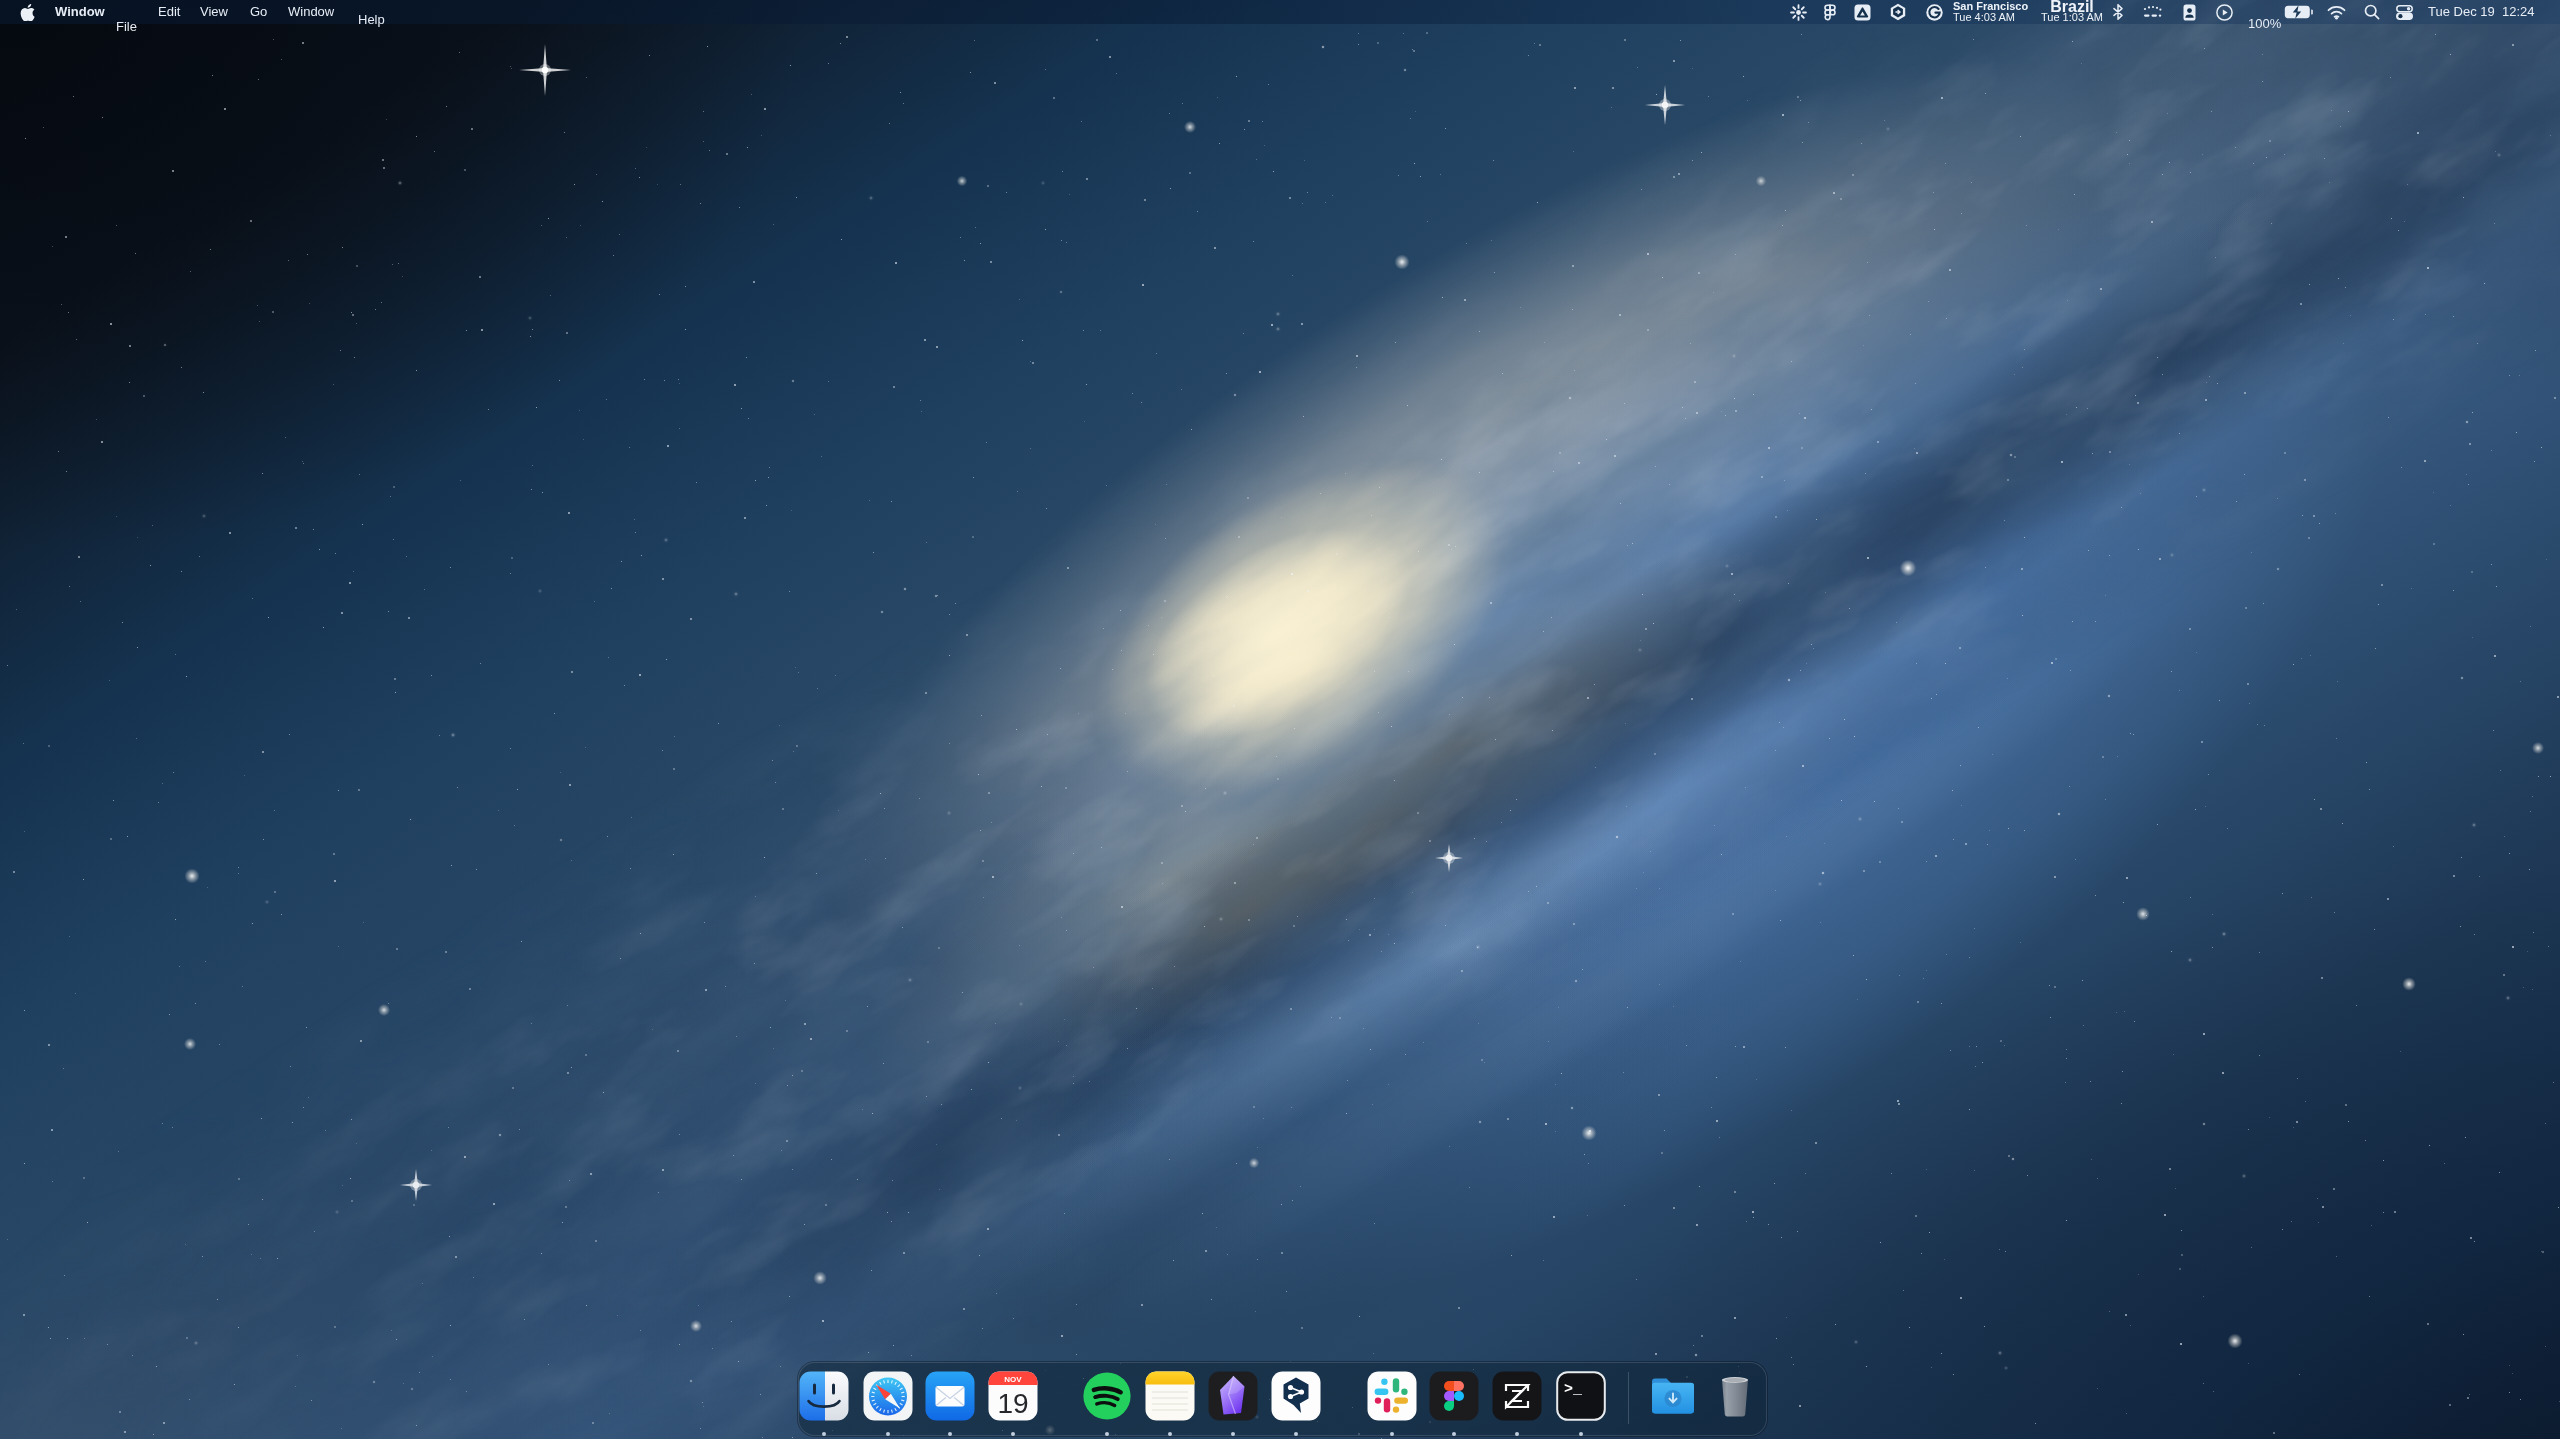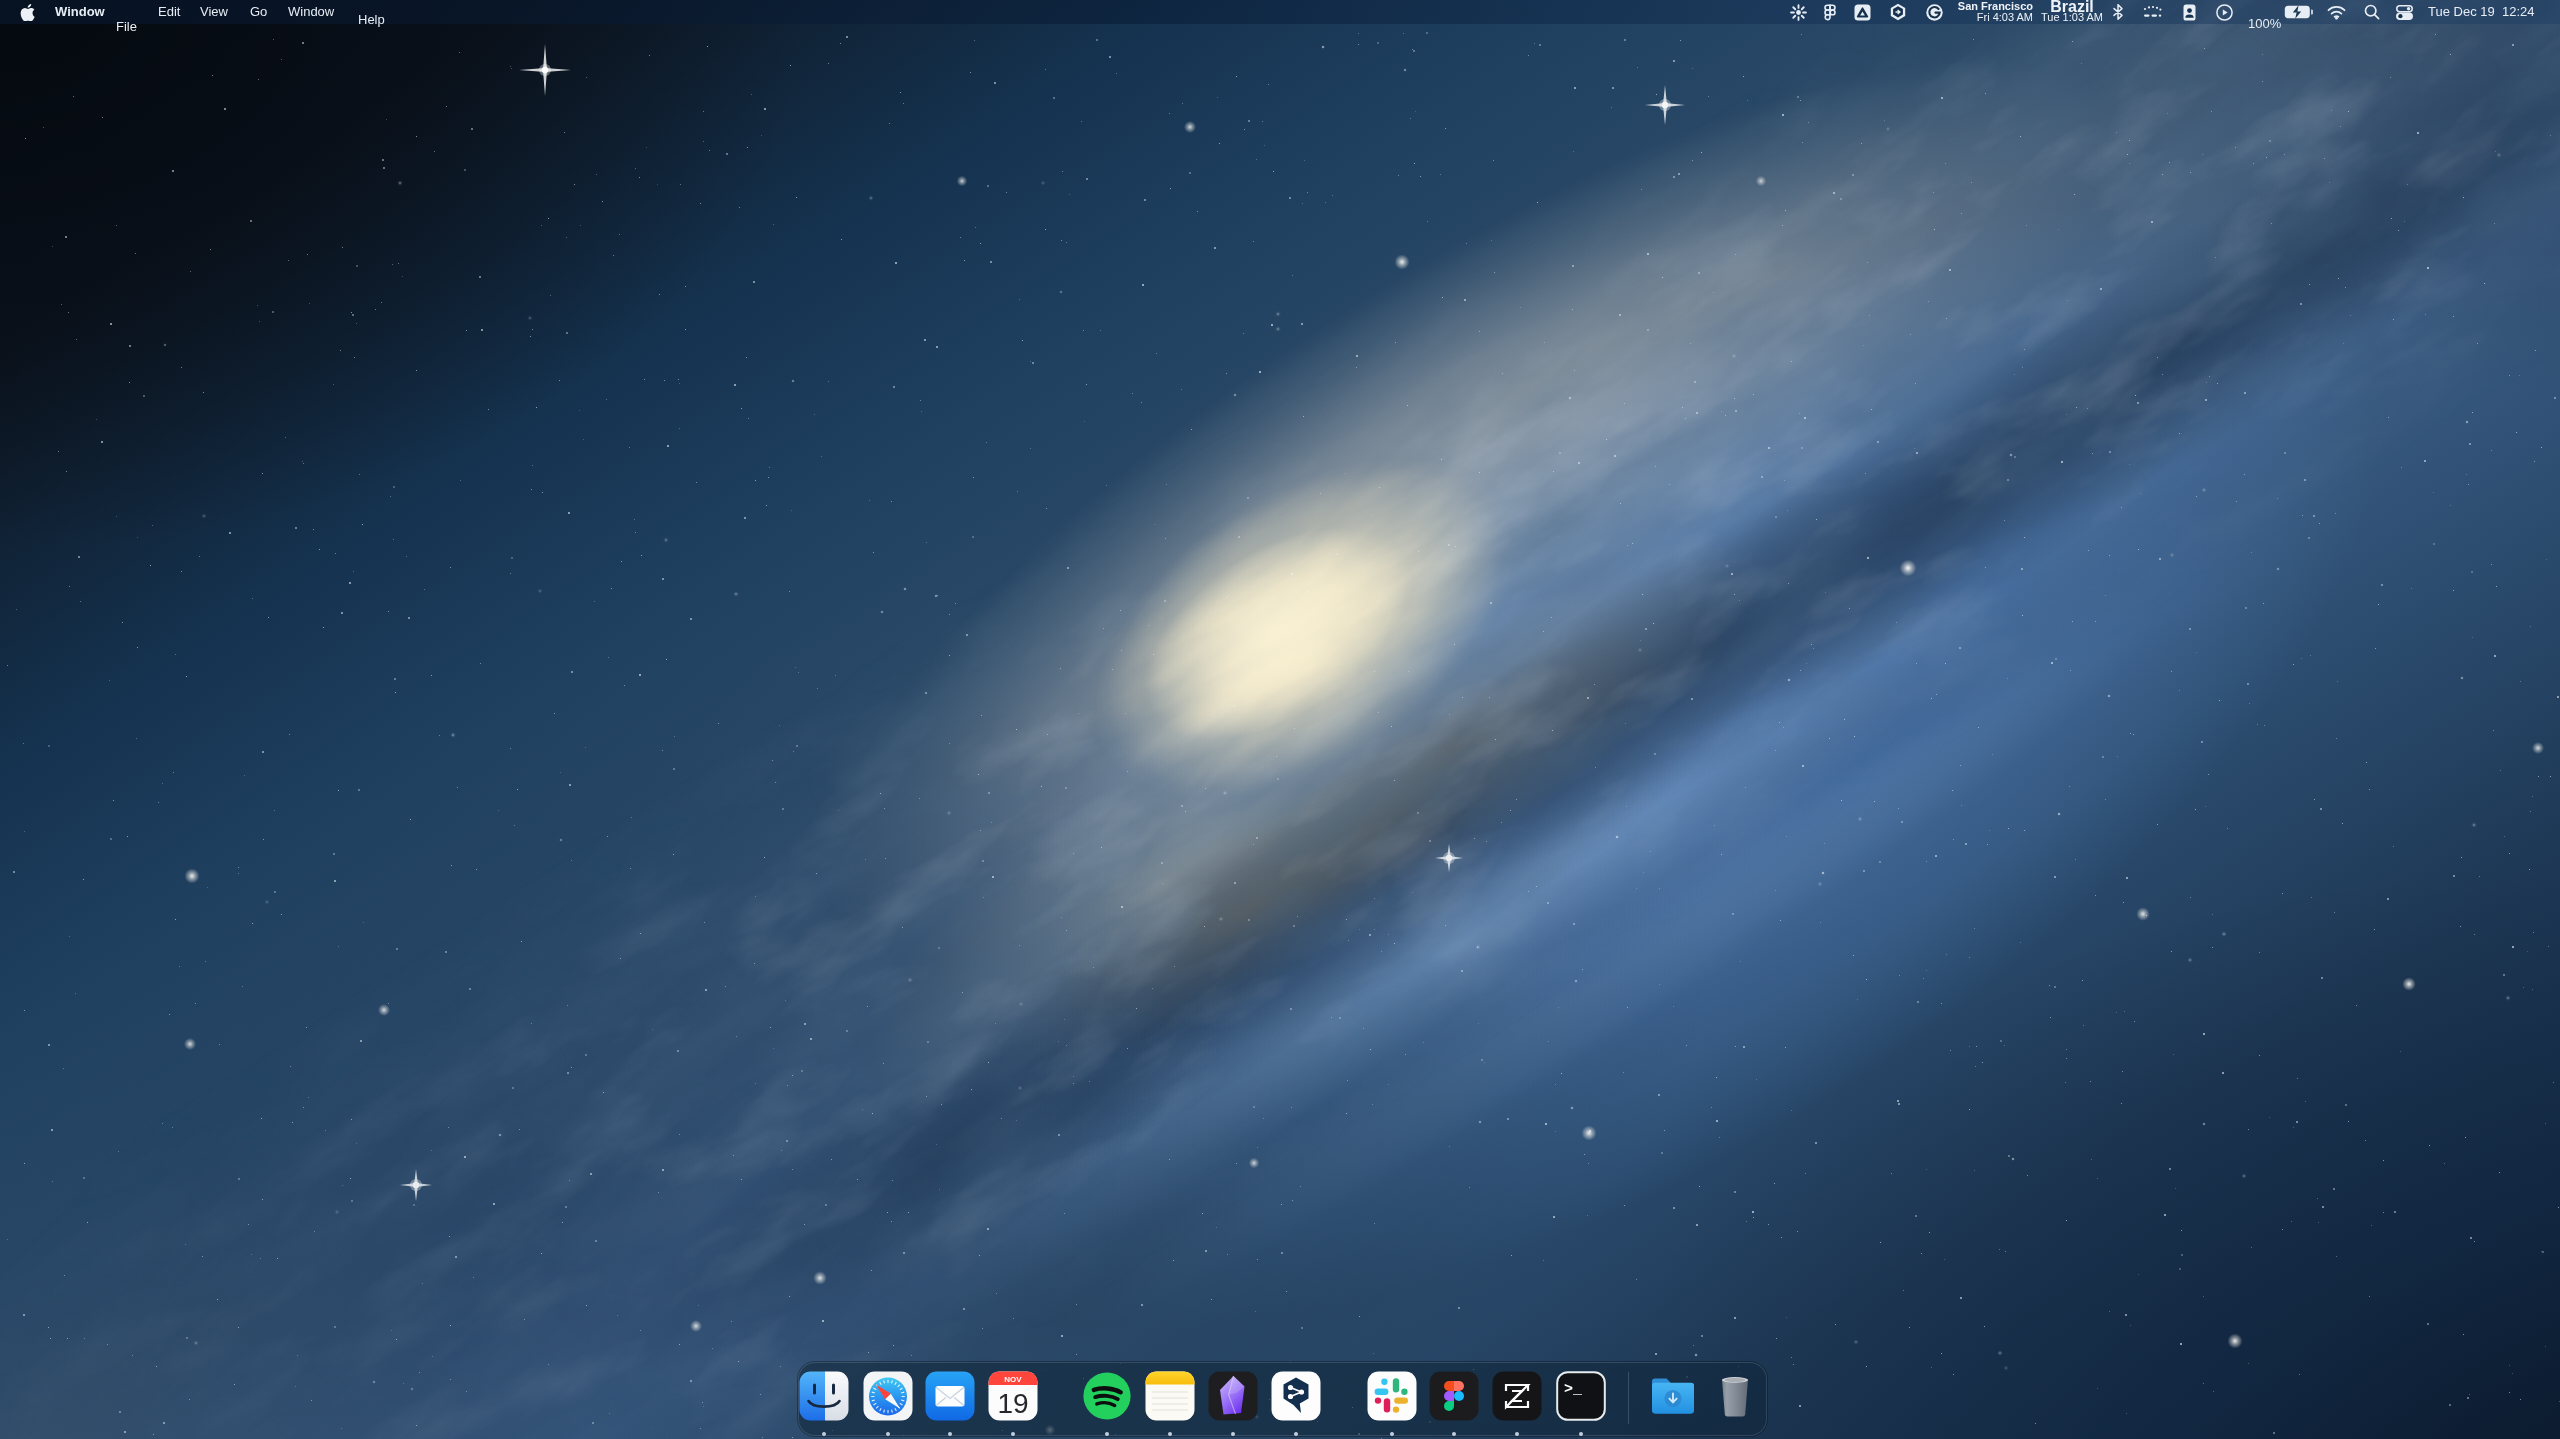--- a/index.html
+++ b/index.html
@@ -152,23 +152,23 @@
         <path d="M9,3.2 L13.9,6 V11.6 L9,14.4 L4.1,11.6 V6 Z" fill="#15304c"></path>
         <path d="M6.5,9 h4 M8.6,7 l2.3,2 l-2.3,2" stroke="#e7edf5" stroke-width="1.4" fill="none"></path>
       </svg>
     </div>
 <div style="position:absolute;left:1925px;top:0;width:18px;height:24px;display:flex;align-items:center;justify-content:center">
       <svg width="17" height="17" viewBox="0 0 17 17">
         <circle cx="8.5" cy="8.5" r="8.2" fill="#e7edf5"></circle>
         <path d="M12.6,5.0 A5.2,5.2 0 1 0 13.7,8.6 H9.4" fill="none" stroke="#15304c" stroke-width="2.1" stroke-linecap="round"></path>
       </svg>
     </div>
-<div style="position:absolute;left:1953px;top:1px;width:80px;text-align:right;color:#eef3f9">
+<div style="position:absolute;left:1953px;top:1px;width:80px;text-align:left;color:#eef3f9">
       <div style="font-size:11px;font-weight:700;line-height:11px">San Francisco</div>
-      <div style="font-size:11px;line-height:10px">Fri 4:03 AM</div>
+      <div style="font-size:11px;line-height:10px">Tue 4:03 AM</div>
     </div>
 <div style="position:absolute;left:2033px;top:1px;width:78px;text-align:center;color:#eef3f9">
       <div style="font-size:16px;font-weight:700;line-height:11px">Brazil</div>
       <div style="font-size:11px;line-height:10px">Tue 1:03 AM</div>
     </div>
 <div style="position:absolute;left:2111px;top:0;width:14px;height:24px;display:flex;align-items:center;justify-content:center">
       <svg width="12" height="16" viewBox="0 0 12 16">
         <path d="M6,0.8 V15.2 M6,0.8 L10,4.6 L2,11.4 M6,15.2 L10,11.4 L2,4.6" fill="none" stroke="#e7edf5" stroke-width="1.5" stroke-linejoin="round" stroke-linecap="round"></path>
       </svg>
     </div>

